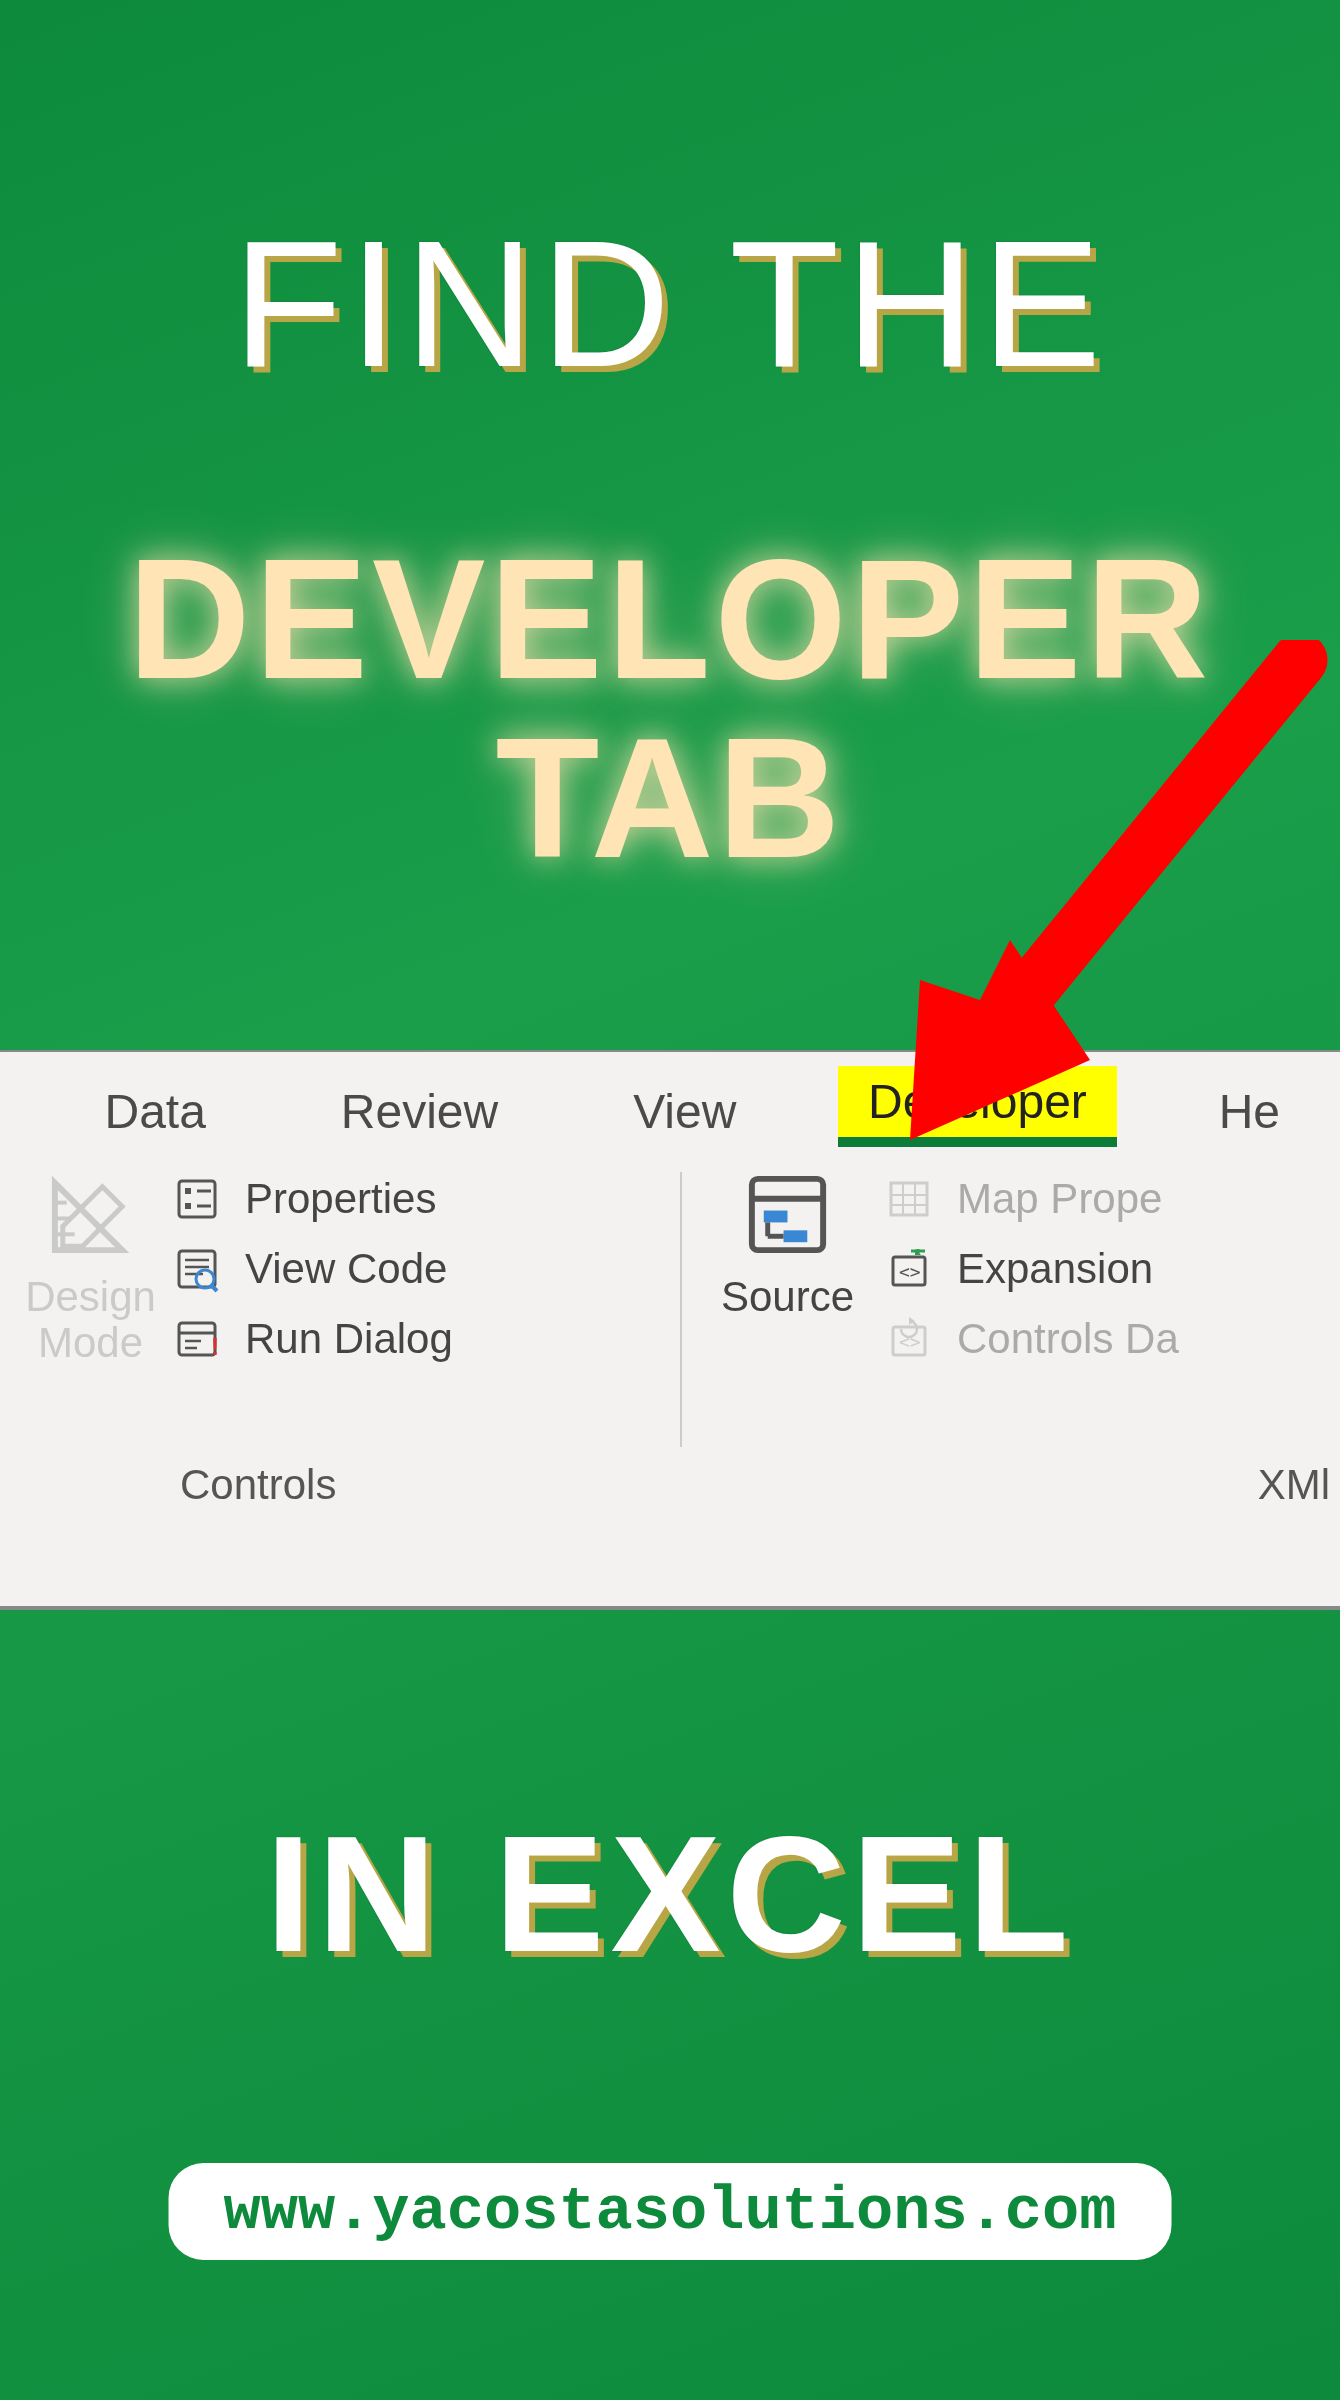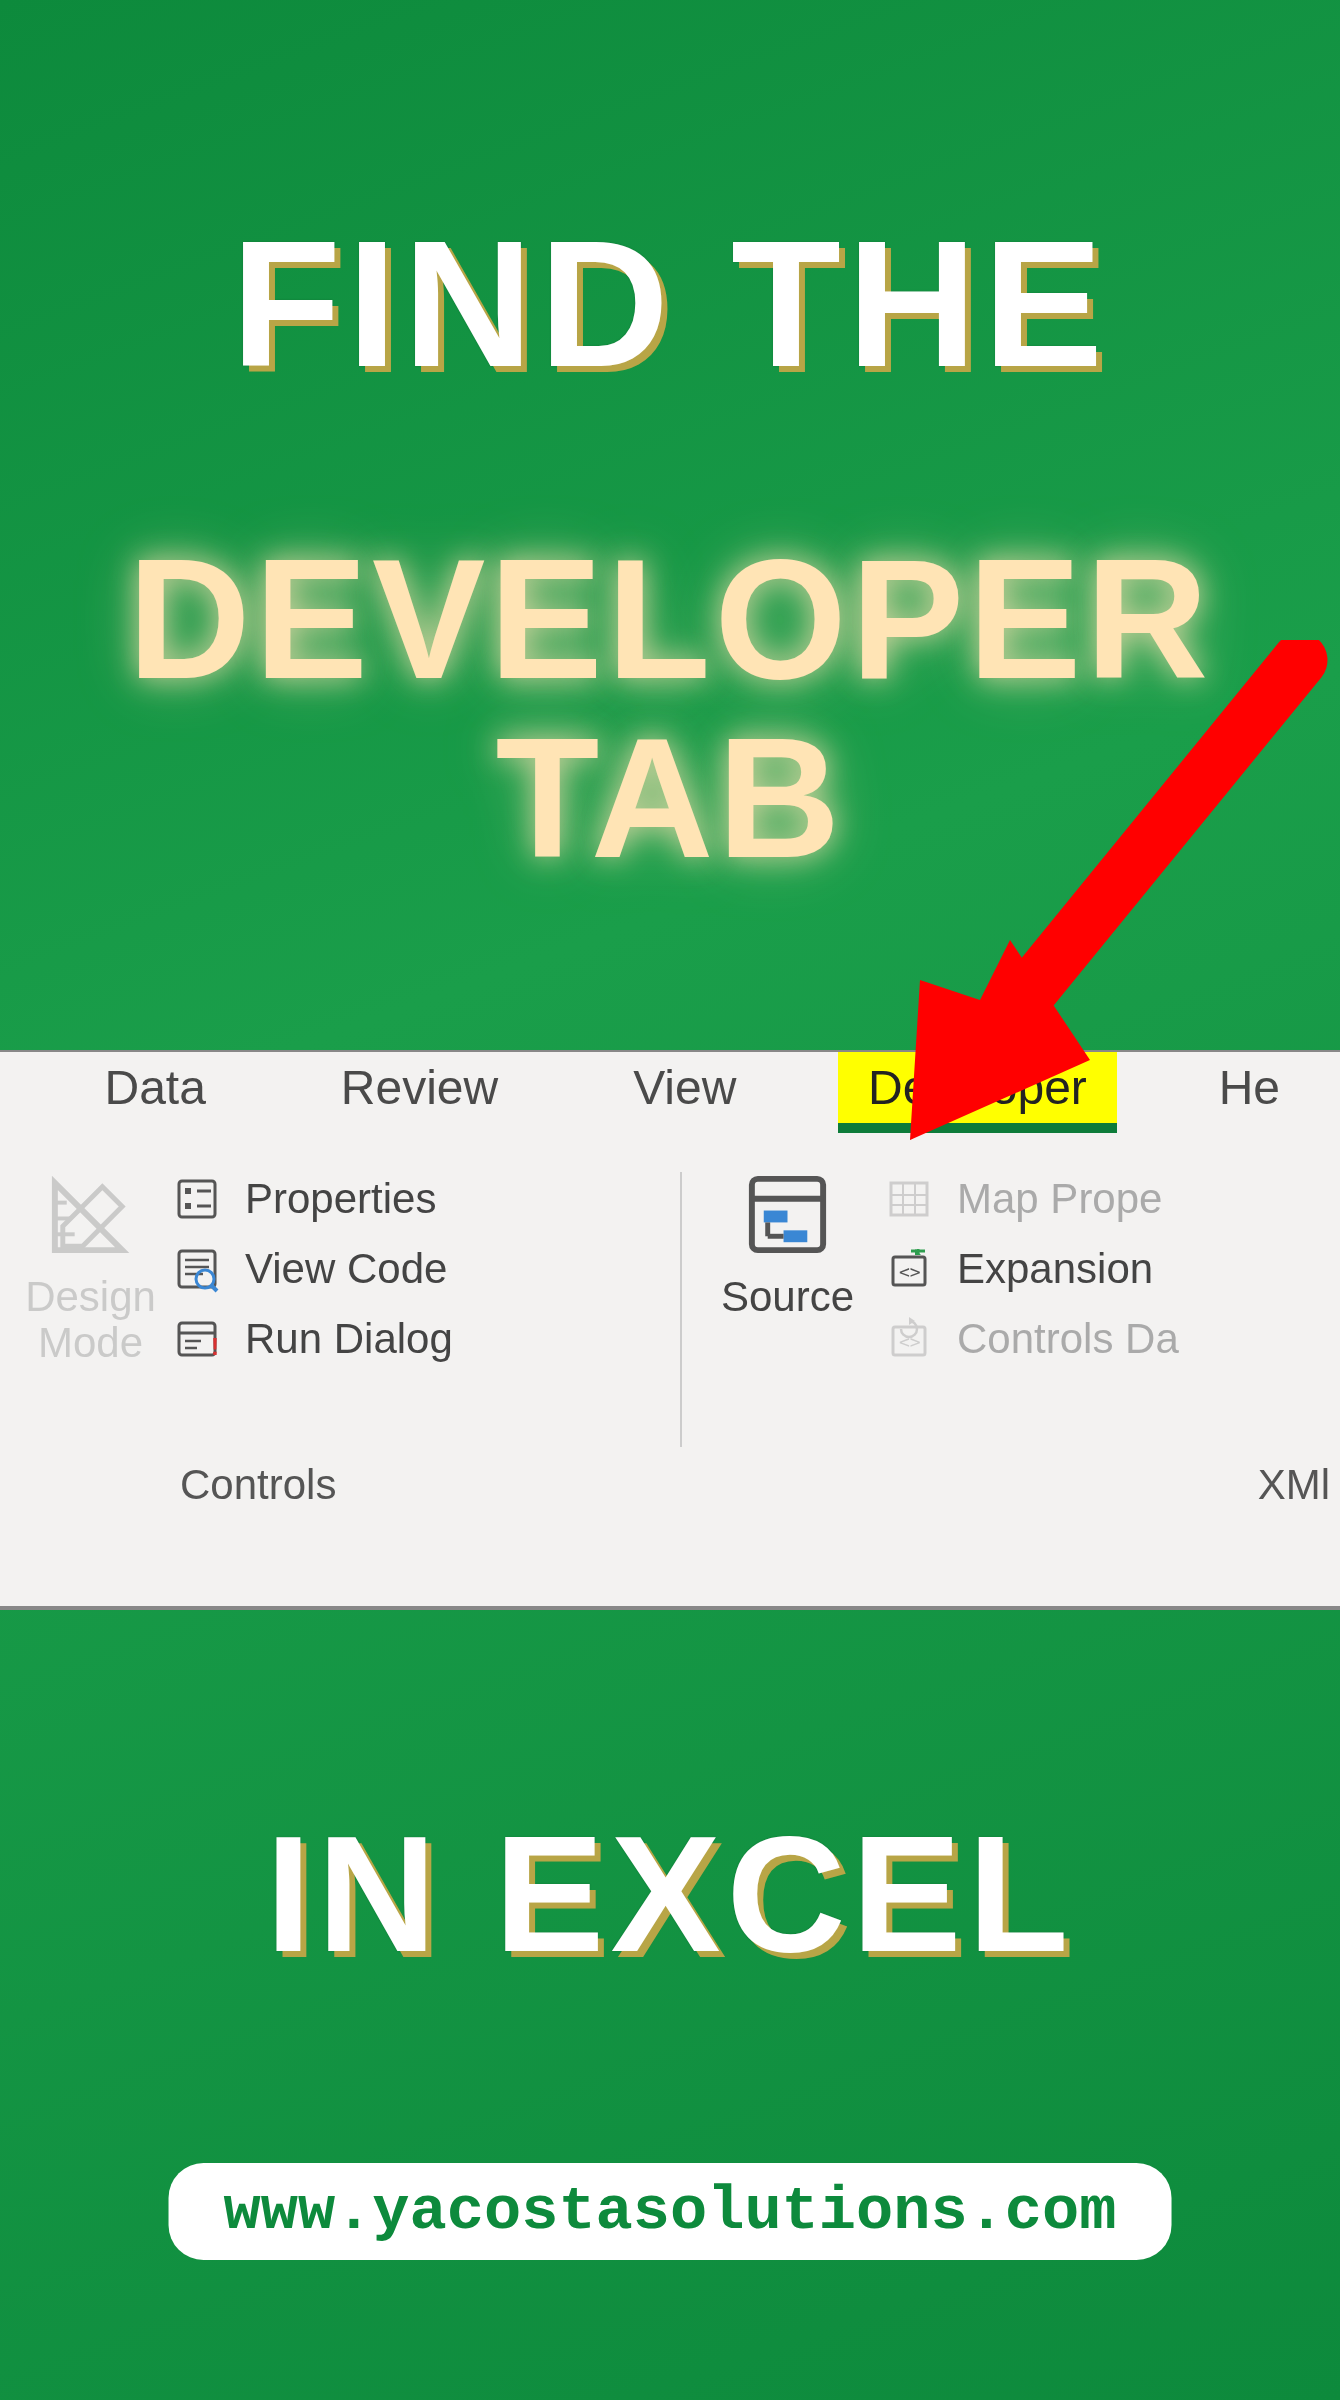--- a/index.html
+++ b/index.html
@@ -11,21 +11,21 @@
     position: relative;
     overflow: hidden;
   }
 
   
   .hero1 {
     position: absolute;
     top: 200px; left: 0; right: 0;
     text-align: center;
     font-family: Impact, "Arial Black", sans-serif;
-    font-weight: 700;
+    font-weight: 400;
     font-size: 180px;
     letter-spacing: 6px;
     color: #fff;
     text-shadow: 6px 6px 0 #b8a546, 0 0 2px rgba(0,0,0,.2);
   }
   .hero2 {
     position: absolute;
     top: 530px; left: 0; right: 0;
     text-align: center;
     font-family: "Arial Black", Impact, sans-serif;
@@ -83,21 +83,21 @@
     width: 100%;
     height: 560px;
     background: #f3f2f1;
     border-top: 2px solid #888;
     border-bottom: 4px solid #888;
   }
 
   .tabs-row {
     height: 95px;
     display: flex;
-    align-items: flex-start;
+    align-items: flex-end;
     padding: 0 10px;
   }
   .tab {
     font-size: 48px;
     color: #4a4a4a;
     padding: 8px 30px;
     margin: 0 20px;
   }
   .tab.active {
     background: #ffff00;

